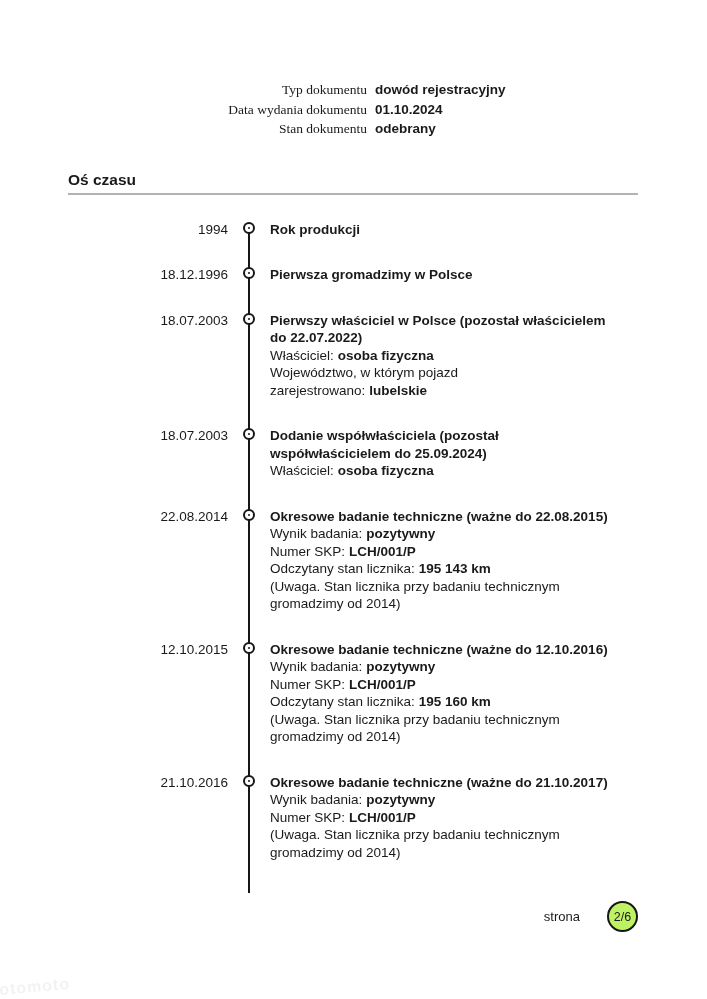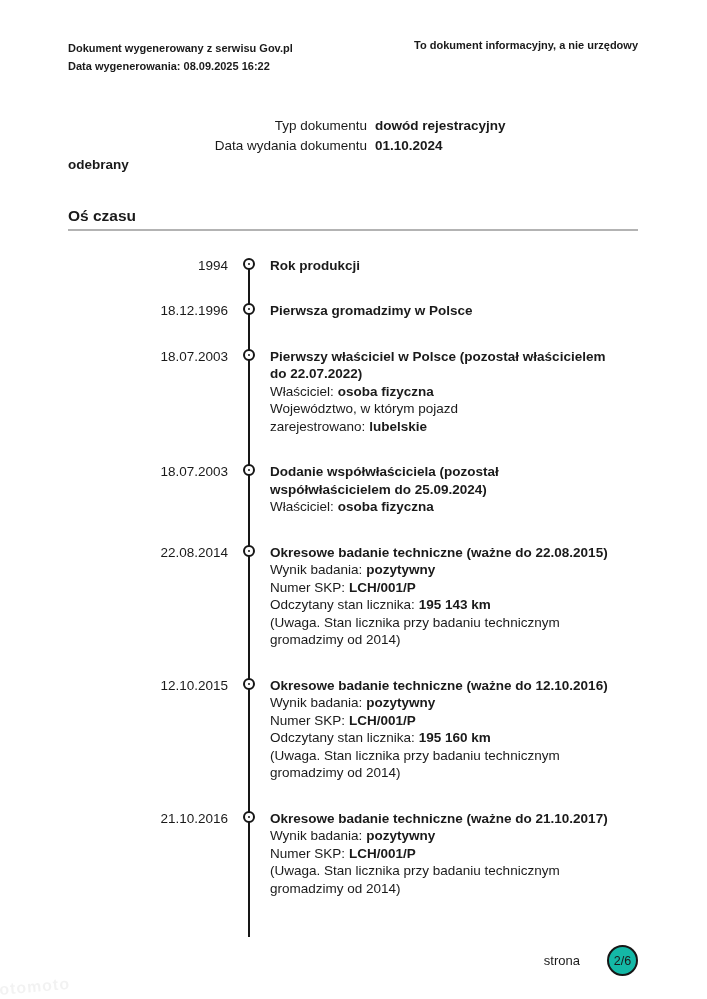--- a/index.html
+++ b/index.html
@@ -23,40 +23,40 @@
   
   .doc-info {
     margin-top: 43px;
     display: grid;
     grid-template-columns: 299px 1fr;
     column-gap: 8px;
     row-gap: 3px;
     font-size: 13.5px;
     line-height: 16.5px;
   }
-  .di-label { text-align: right; }
+  .di-label { text-align: right; font-family: Liberation Serif, serif; }
   .di-value { font-weight: bold; }
 
   
   .section-title { margin-top: 33px; font-size: 15.5px; font-weight: bold; }
   .rule { margin-top: 4px; height: 2px; background: #b3b3b3; }
 
   
   .timeline { position: relative; margin-top: 26px; padding-bottom: 28px; }
   .timeline::before {
     content: "";
     position: absolute;
     left: 180px;
     top: 10px;
     bottom: 0;
     width: 2px;
     background: #161616;
   }
   .entry { display: flex; margin-bottom: 28px; }
-  .entry:last-child { margin-bottom: 12px; }
+  .entry:last-child { margin-bottom: 4px; }
   .entry-date { width: 160px; flex-shrink: 0; text-align: right; font-size: 13.5px; line-height: 17.5px; }
   .marker-col { width: 42px; flex-shrink: 0; display: flex; justify-content: center; align-items: flex-start; }
   .marker {
     position: relative;
     z-index: 1;
     margin-top: 1px;
     width: 12px; height: 12px;
     border: 2.5px solid #161616;
     border-radius: 50%;
     background: #ffffff;
@@ -83,21 +83,21 @@
   }
   .footer-label { font-size: 13px; }
   .page-circle {
     width: 31px; height: 31px;
     border: 2.5px solid #161616;
     border-radius: 50%;
     display: flex;
     align-items: center;
     justify-content: center;
     font-size: 12.5px;
-    background: #14b8a6;
+    background: #bef264;
   }
 
   
   .watermark {
     position: absolute;
     left: 0px;
     bottom: 0px;
     font-size: 16px;
     font-weight: bold;
     letter-spacing: 1px;
@@ -105,36 +105,30 @@
     transform: rotate(-5deg);
     transform-origin: left bottom;
     white-space: nowrap;
   }
 </style>
 </head>
 <body>
 
 <div class="page">
 
-  <div class="header">
-    <div class="header-left">
-      <div>Dokument wygenerowany z serwisu Gov.pl</div>
-      <div><span class="line2-label">Data wygenerowania:</span> <span class="bold">08.09.2025 16:22</span></div>
-    </div>
-    <div class="header-right">To dokument informacyjny, a nie urzędowy</div>
-  </div>
 
   <div class="doc-info">
 
       <div class="di-label">Typ dokumentu</div>
       <div class="di-value">dowód rejestracyjny</div>
 
       <div class="di-label">Data wydania dokumentu</div>
       <div class="di-value">01.10.2024</div>
 
+      <div class="di-label">Stan dokumentu</div>
       <div class="di-value">odebrany</div>
     </div>
 
   <div class="section-title">Oś czasu</div>
   <div class="rule"></div>
 
   <div class="timeline">
 
       <div class="entry">
         <div class="entry-date">1994</div>

